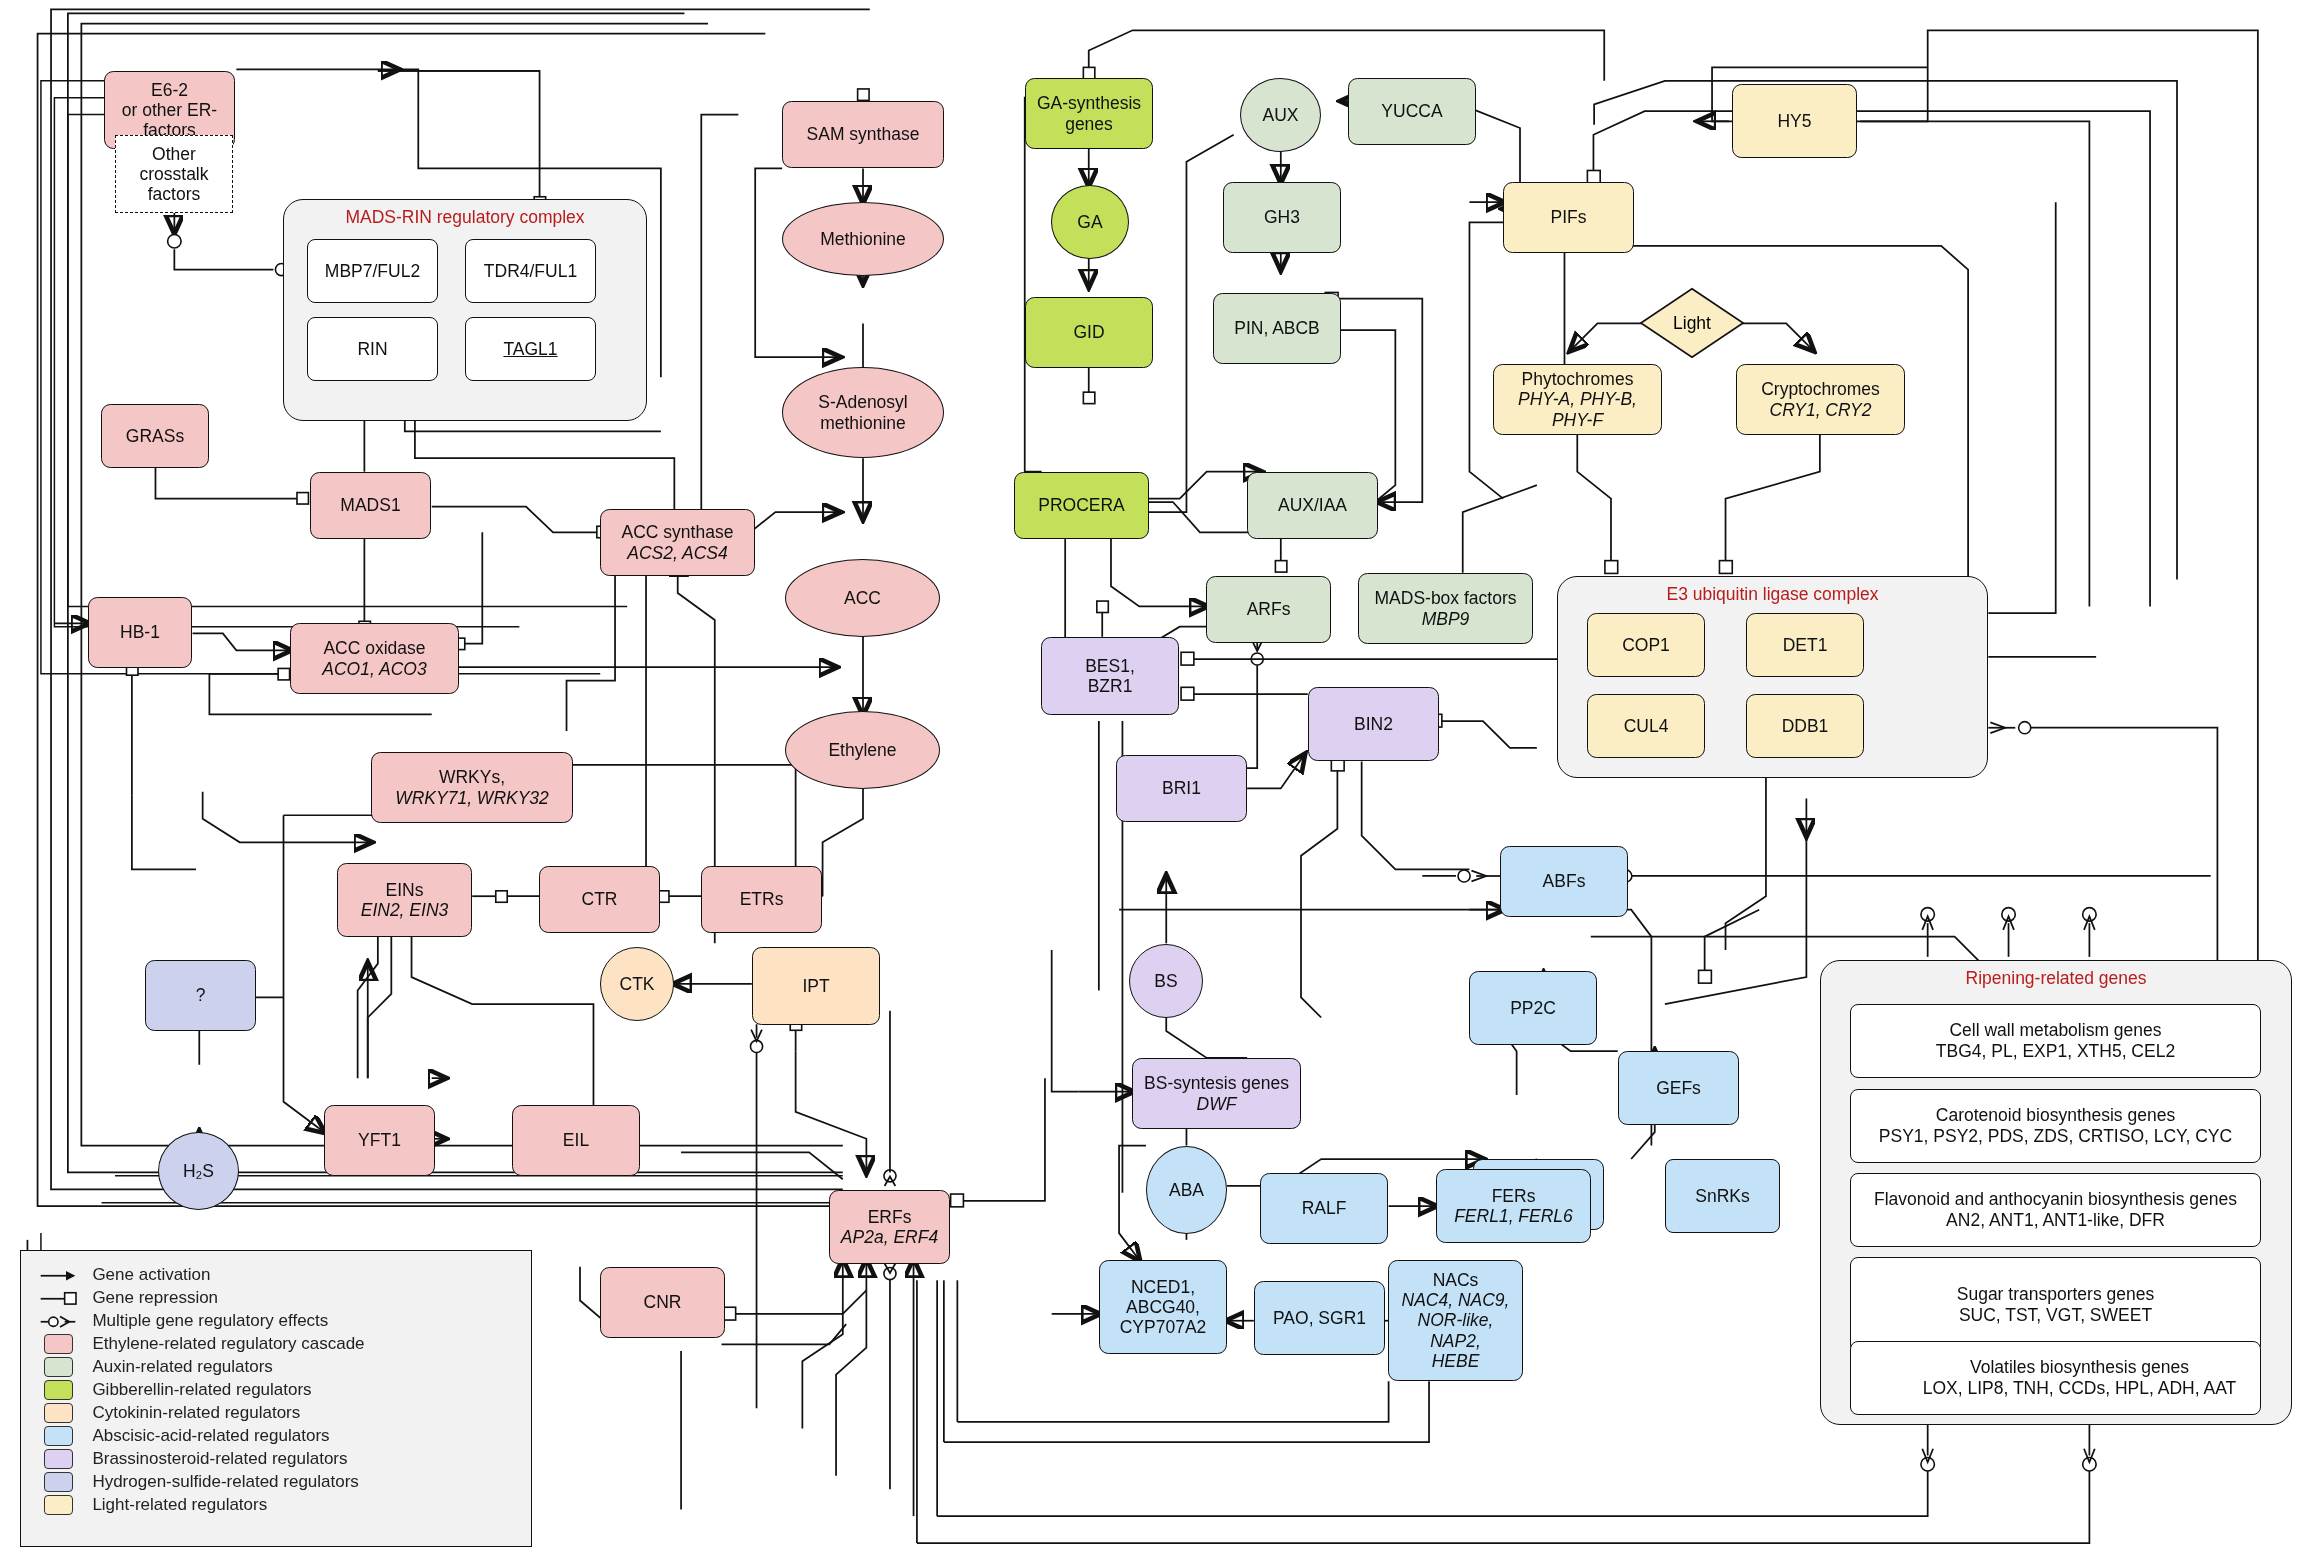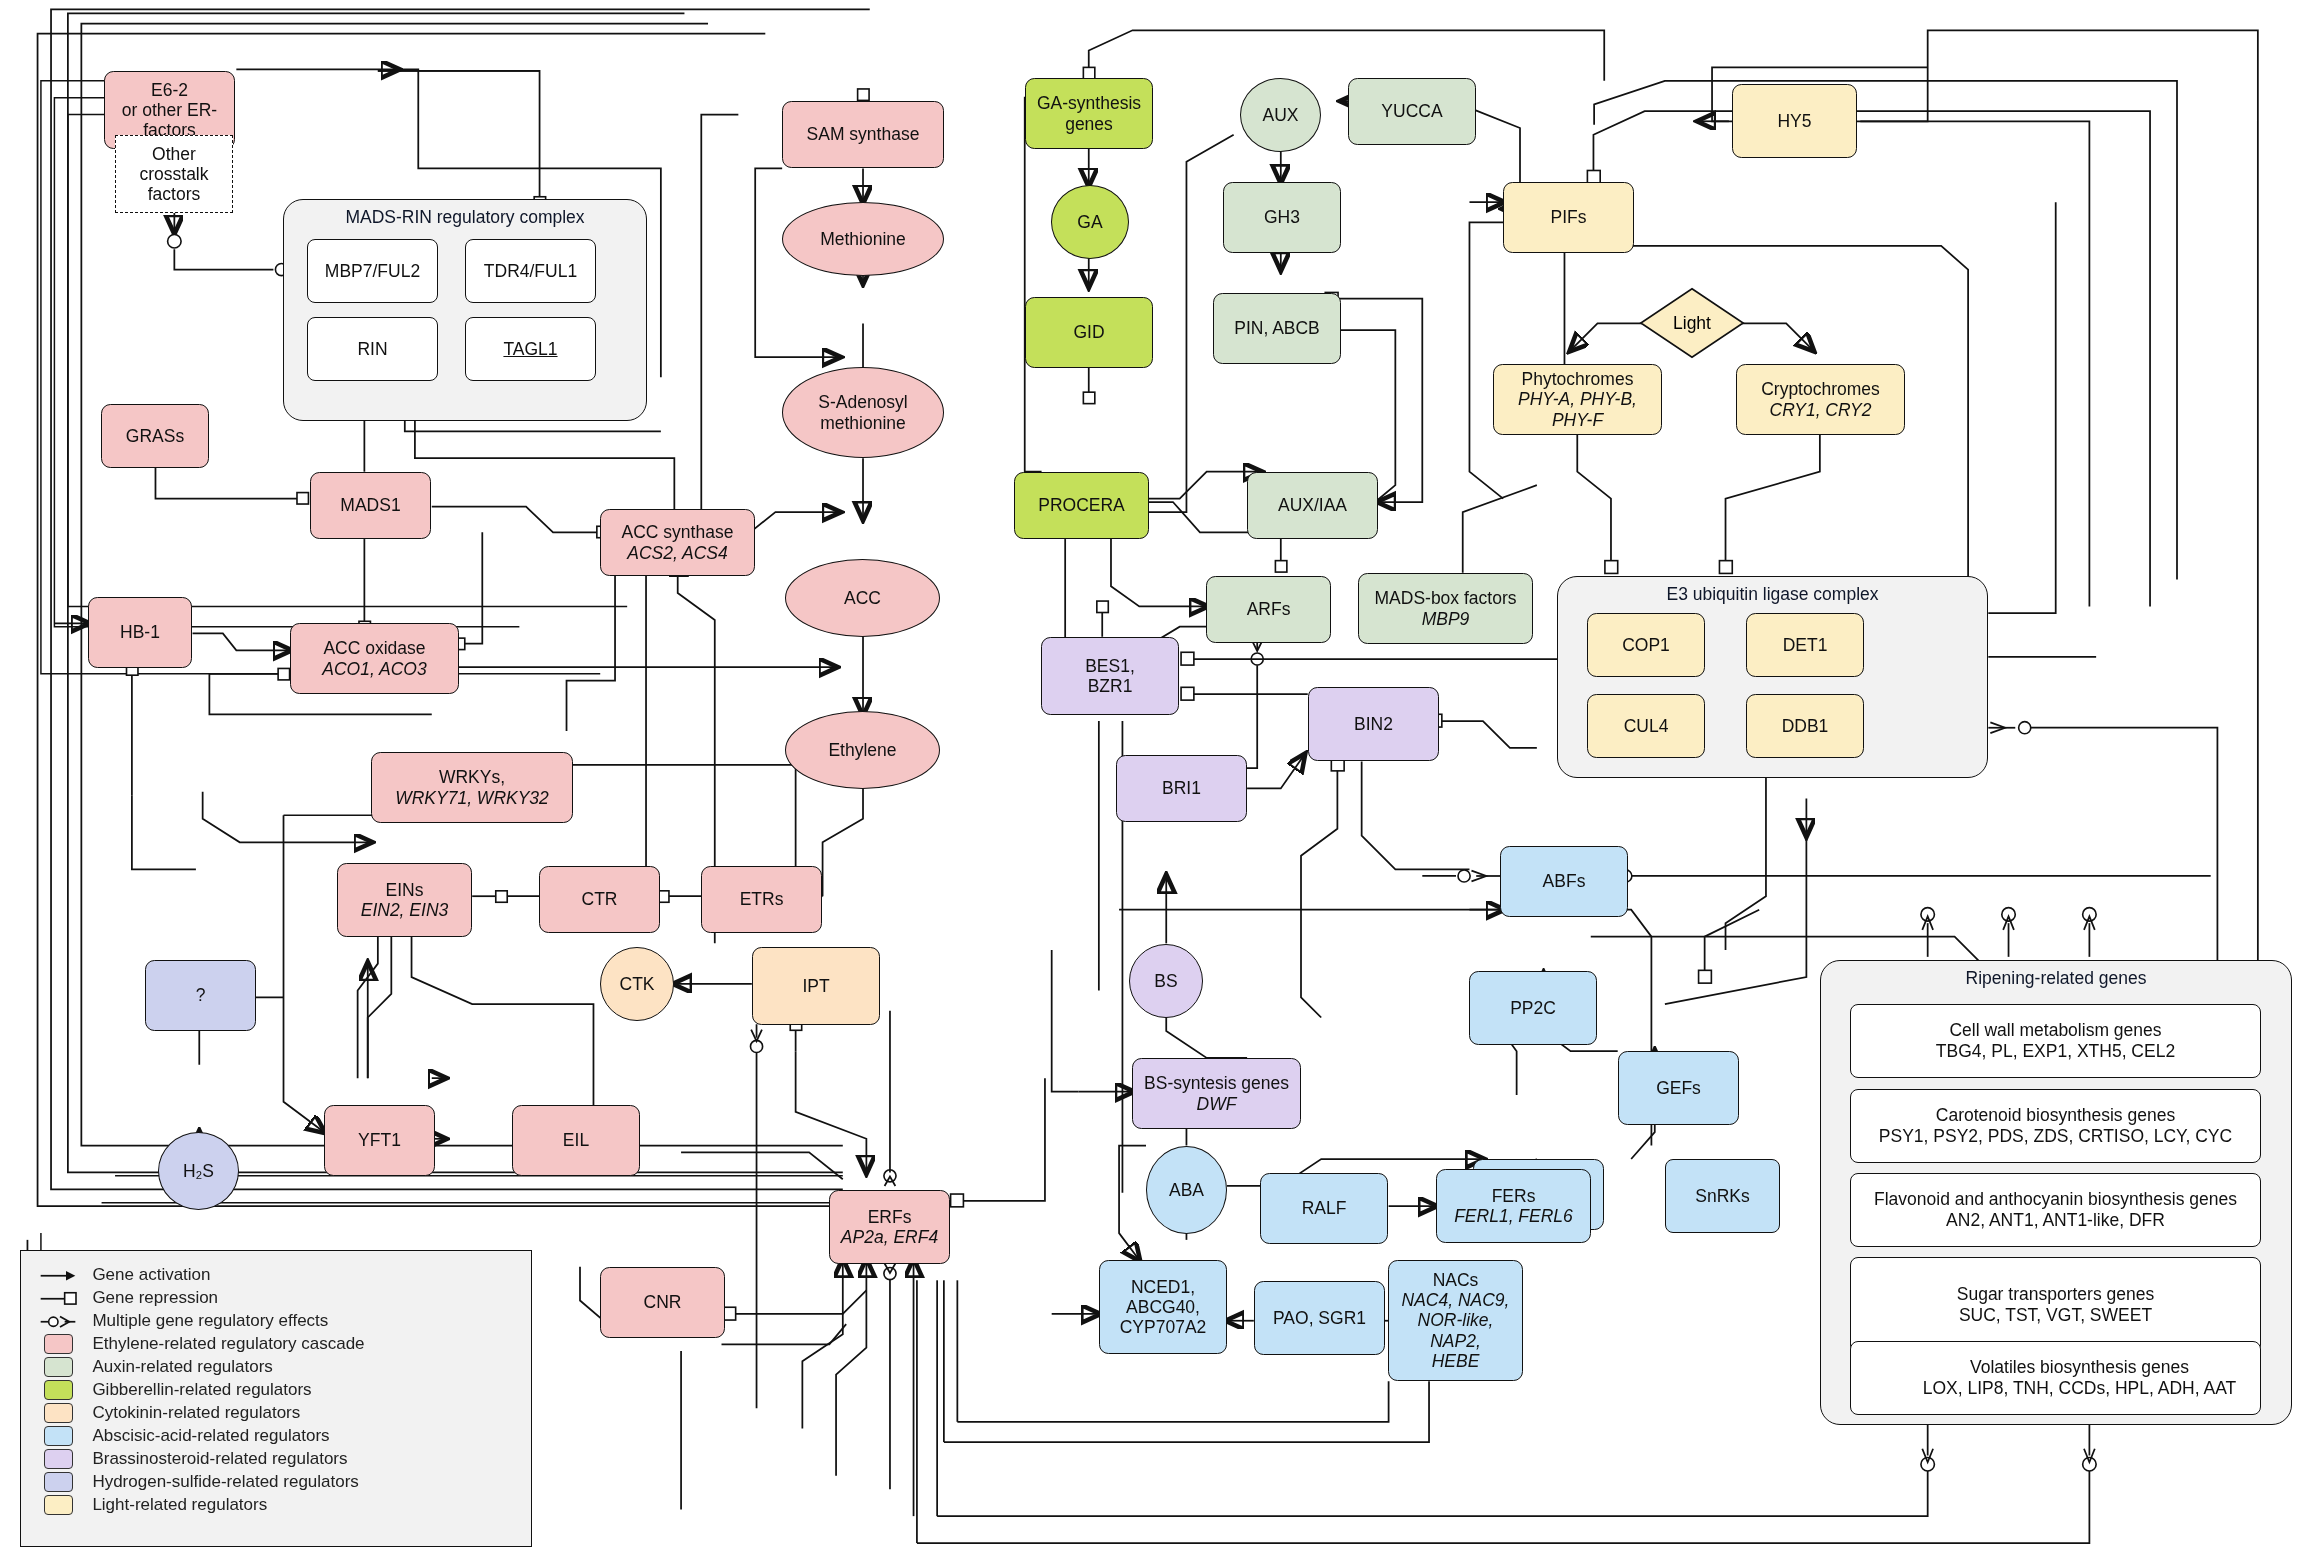--- a/index.html
+++ b/index.html
@@ -8,21 +8,21 @@
   .node{position:absolute;box-sizing:border-box;border:1.7px solid #111;
         display:flex;flex-direction:column;align-items:center;justify-content:center;
         text-align:center;line-height:1.15;border-radius:9.4px;
         font-size:17.5px;color:#111;padding:1.3px 2.7px;}
   .node .ital{font-style:italic;}
   .ellipse{border-radius:50%;}
   .diamond{border:none;background:none;}
   .group{position:absolute;box-sizing:border-box;border:1.7px solid #111;
          border-radius:20px;background:#f2f2f2;}
   .group-title{position:absolute;left:0;right:0;top:6.7px;text-align:center;
-               font-size:17.5px;color:#0f172a;font-family:"Liberation Sans",sans-serif;}
+               font-size:17.5px;color:#b91c1c;font-family:"Liberation Sans",sans-serif;}
   .subbox{position:absolute;box-sizing:border-box;border:1.5px solid #111;
           border-radius:8px;background:#fff;display:flex;flex-direction:column;
           align-items:center;justify-content:center;text-align:center;font-size:17.5px;
           line-height:1.2;color:#111;}
   .dashed{border:1.7px dashed #111 !important;background:#fff !important;border-radius:0 !important;}
   svg.wires{position:absolute;left:0;top:0;width:2319px;height:1566px;pointer-events:none;}
   svg.wires path,svg.wires line{fill:none;stroke:#111;stroke-width:2.6;}
   svg.wires .thin{stroke-width:2.2;}
   #legend{position:absolute;box-sizing:border-box;border:1.7px solid #111;background:#f2f2f2;}
   .lg-row{display:flex;align-items:flex-end;height:23px;padding-left:12px;font-size:17px;color:#222;}

